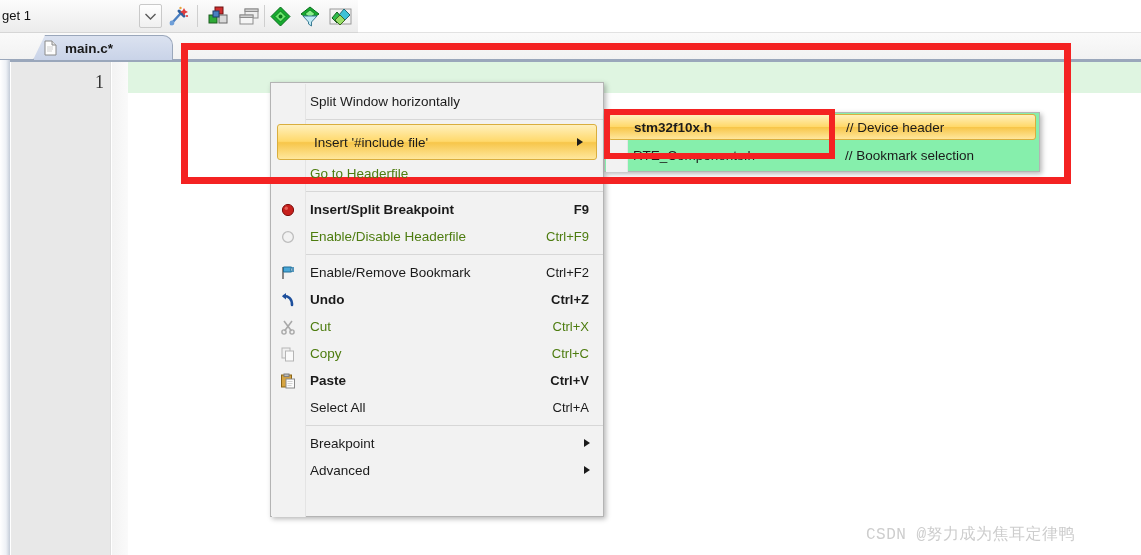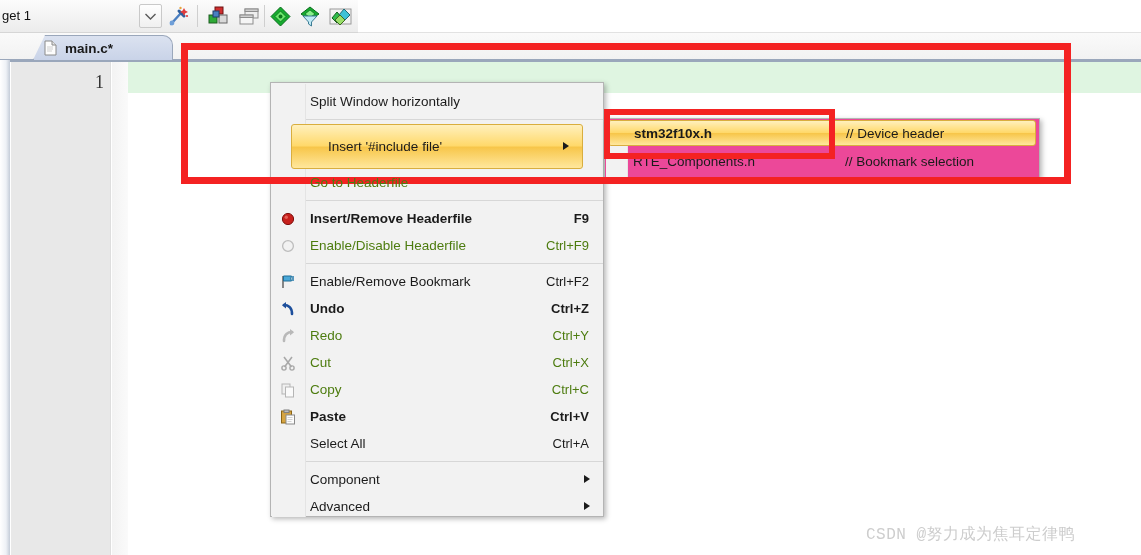--- a/index.html
+++ b/index.html
@@ -100,30 +100,30 @@
   .mi .ico { position: absolute; left: 6px; width: 22px; height: 22px;
     display:flex; align-items:center; justify-content:center; }
   .mi .lbl { position: absolute; left: 39px; }
   .mi .acc { position: absolute; right: 14px; font-size: 13px; }
   .mi .arrow { position: absolute; right: 12px; }
   .mi.bold .lbl, .mi.bold .acc { font-weight: bold; }
   .mi.disabled .lbl, .mi.disabled .acc { color: #4d7c0f; }
   .mi.highlight {
     background: linear-gradient(180deg,#fff0bd 0%,#ffd96b 48%,#f7c64a 52%,#ffe79c 100%);
     border: 1px solid #d9ae3e; border-radius: 3px;
-    margin: 0 20px; height: 45px;
+    margin: 0 6px; height: 36px;
   }
   .mi.highlight .lbl { left: 36px; }
   .sep { height: 1px; background: #d7d7d7; margin: 4px 0 4px 34px; }
   .mpad { height: 5px; }
 
   
   .submenu {
-    position: absolute; left: 604px; top: 118px; width: 436px; height: 60px;
-    background: #ec4899; border: 1px solid #b4b4b4;
+    position: absolute; left: 604px; top: 112px; width: 436px; height: 60px;
+    background: #86efac; border: 1px solid #b4b4b4;
     box-shadow: 2px 2px 5px rgba(0,0,0,0.28);
   }
   .sub-iconcol { position:absolute; left:1px; top:1px; width:22px; height:58px;
     background:#f2f2f2; border-right:1px solid #e6e6e6; }
   .smi { position: relative; height: 28px; display: flex; align-items: center;
     font-size: 13.5px; color: #1b1b1b; }
   .smi .name { position: absolute; left: 28px; }
   .smi .cmt { position: absolute; left: 240px; }
   .smi.highlight {
     background: linear-gradient(180deg,#fff0bd 0%,#ffd96b 48%,#f7c64a 52%,#ffe79c 100%);
@@ -268,21 +268,21 @@
 
     <div class="sep"></div>
 
     <div class="mi bold">
       <span class="ico">
         <svg width="14" height="14" viewBox="0 0 14 14">
           <circle cx="7" cy="7" r="5.6" fill="#c7201c" stroke="#7e0f0d"></circle>
           <circle cx="5.3" cy="5.3" r="1.7" fill="#e96b62" opacity="0.85"></circle>
         </svg>
       </span>
-      <span class="lbl">Insert/Remove Headerfile</span>
+      <span class="lbl">Insert/Split Breakpoint</span>
       <span class="acc">F9</span>
     </div>
 
     <div class="mi disabled">
       <span class="ico">
         <svg width="14" height="14" viewBox="0 0 14 14">
           <circle cx="7" cy="7" r="5.4" fill="none" stroke="#bdbdbd" stroke-width="1.3"></circle>
         </svg>
       </span>
       <span class="lbl">Enable/Disable Headerfile</span>
@@ -307,30 +307,20 @@
       <span class="ico">
         <svg width="16" height="16" viewBox="0 0 16 16">
           <path d="M12 13 C12 6 8 4 4 4" fill="none" stroke="#1d4f9c" stroke-width="2.6" stroke-linecap="round"></path>
           <path d="M6 1 L2 4.2 L6 7.4 Z" fill="#1d4f9c"></path>
         </svg>
       </span>
       <span class="lbl">Undo</span>
       <span class="acc">Ctrl+Z</span>
     </div>
 
-    <div class="mi disabled">
-      <span class="ico">
-        <svg width="16" height="16" viewBox="0 0 16 16">
-          <path d="M4 13 C4 6 8 4 12 4" fill="none" stroke="#b9b9b9" stroke-width="2.6" stroke-linecap="round"></path>
-          <path d="M10 1 L14 4.2 L10 7.4 Z" fill="#b9b9b9"></path>
-        </svg>
-      </span>
-      <span class="lbl">Redo</span>
-      <span class="acc">Ctrl+Y</span>
-    </div>
 
     <div class="mi disabled">
       <span class="ico">
         <svg width="16" height="16" viewBox="0 0 16 16">
           <path d="M4 2 L11.5 12" stroke="#a8a8a8" stroke-width="1.5"></path>
           <path d="M12 2 L4.5 12" stroke="#a8a8a8" stroke-width="1.5"></path>
           <circle cx="4" cy="13" r="2.1" fill="none" stroke="#a8a8a8" stroke-width="1.4"></circle>
           <circle cx="12" cy="13" r="2.1" fill="none" stroke="#a8a8a8" stroke-width="1.4"></circle>
         </svg>
       </span>
@@ -363,21 +353,21 @@
     </div>
 
     <div class="mi">
       <span class="lbl">Select All</span>
       <span class="acc">Ctrl+A</span>
     </div>
 
     <div class="sep"></div>
 
     <div class="mi">
-      <span class="lbl">Component</span>
+      <span class="lbl">Breakpoint</span>
       <span class="arrow">
         <svg width="8" height="10" viewBox="0 0 8 10">
             <path d="M1 1 L7 5 L1 9 Z" fill="#1b1b1b"></path>
           </svg>
       </span>
     </div>
 
     <div class="mi">
       <span class="lbl">Advanced</span>
       <span class="arrow">

